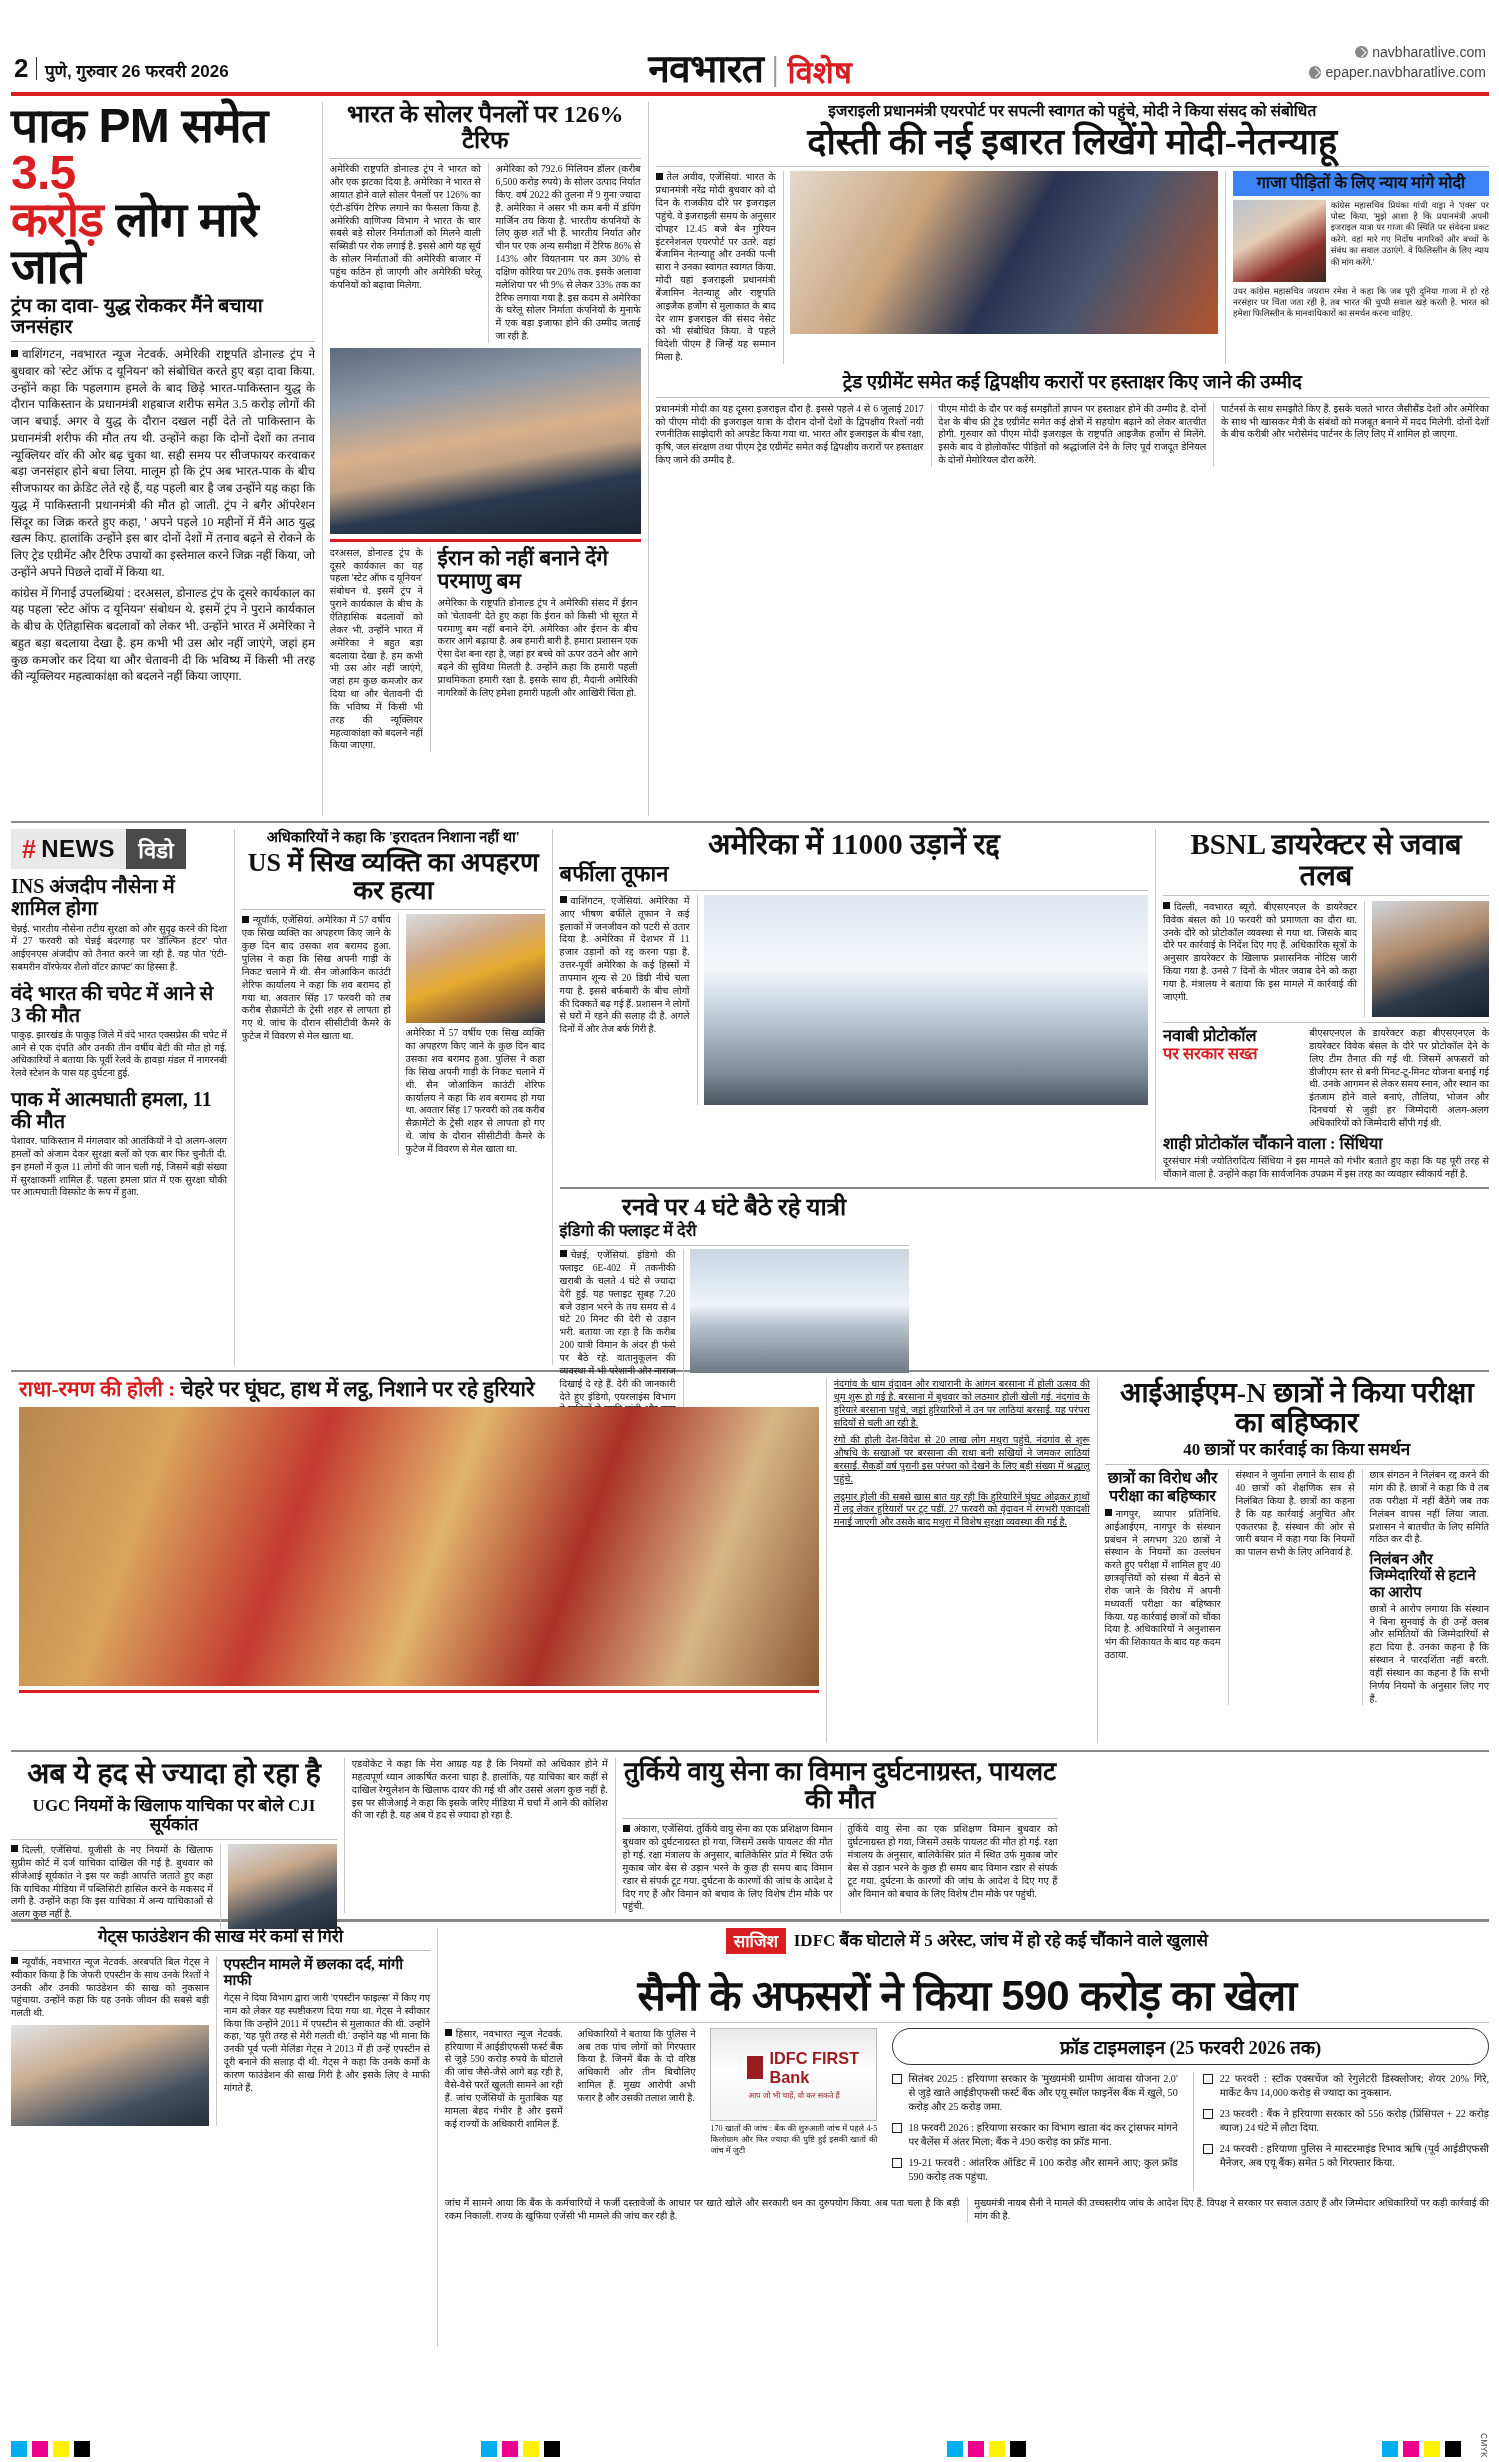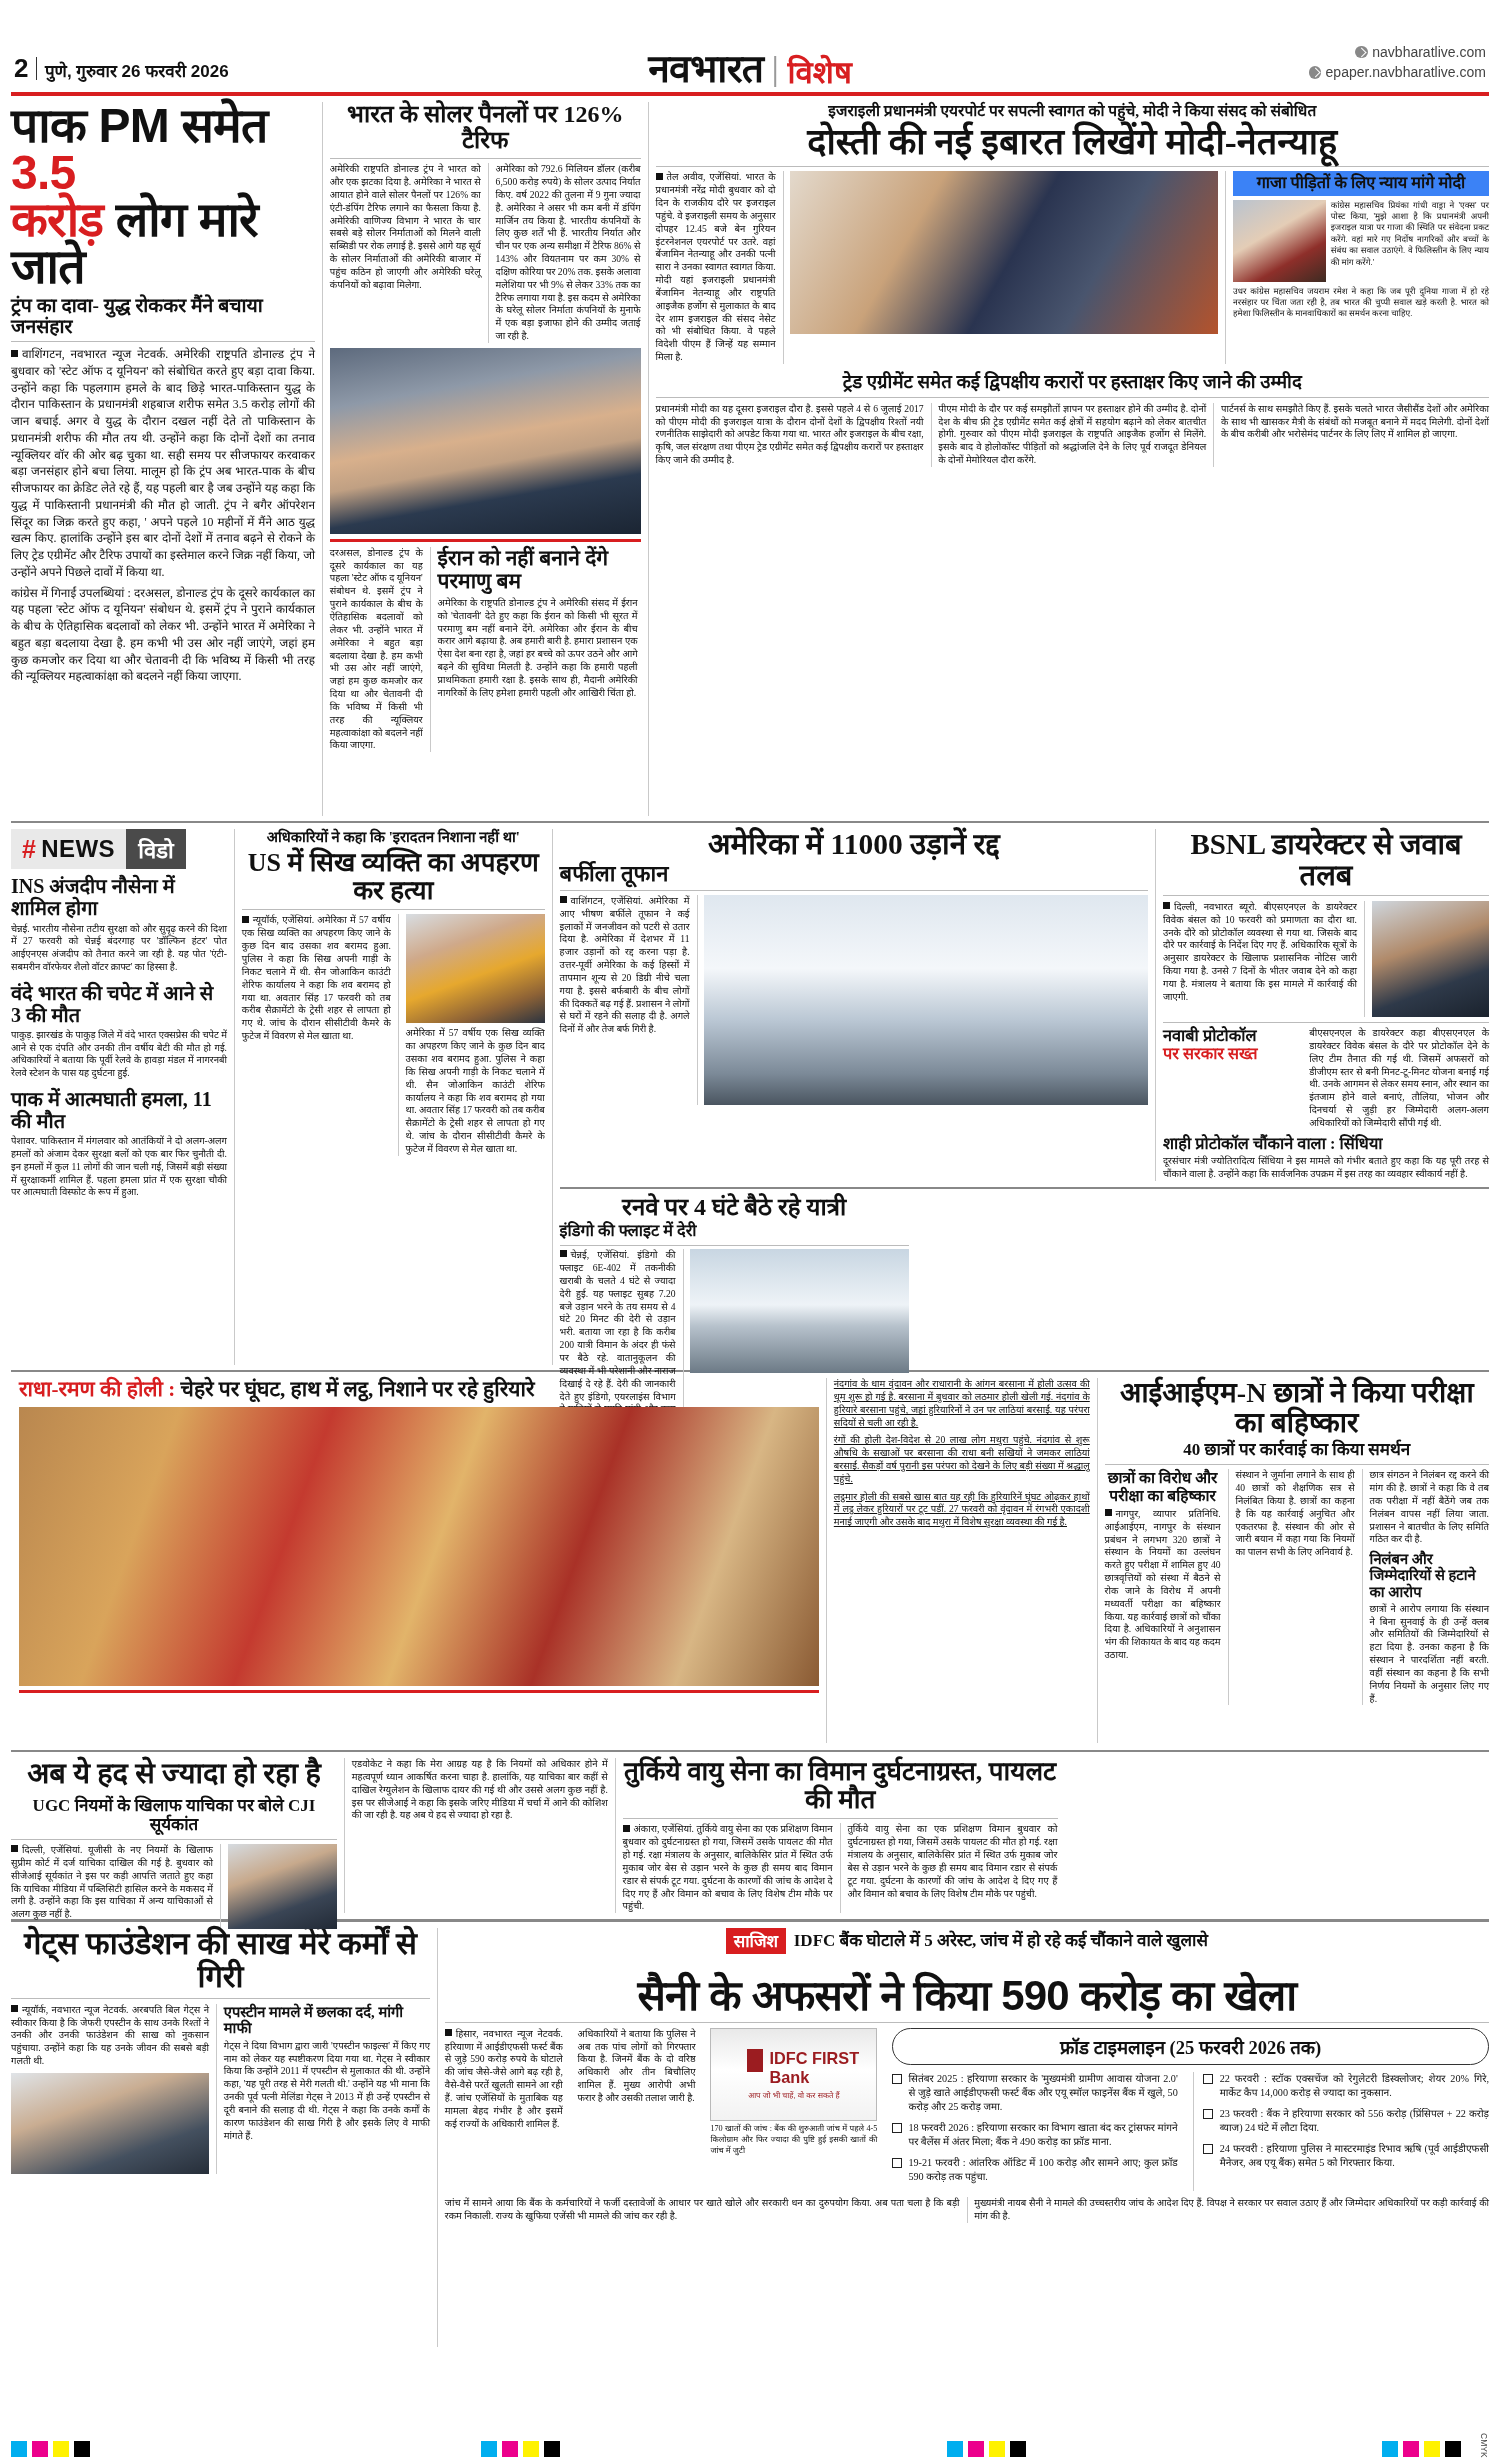--- a/index.html
+++ b/index.html
@@ -423,21 +423,21 @@
         <div class="body-txt xs" style="width:210px;">तुर्किये वायु सेना का एक प्रशिक्षण विमान बुधवार को दुर्घटनाग्रस्त हो गया, जिसमें उसके पायलट की मौत हो गई. रक्षा मंत्रालय के अनुसार, बालिकेसिर प्रांत में स्थित उर्फ मुकाब जोर बेस से उड़ान भरने के कुछ ही समय बाद विमान रडार से संपर्क टूट गया. दुर्घटना के कारणों की जांच के आदेश दे दिए गए हैं और विमान को बचाव के लिए विशेष टीम मौके पर पहुंची.</div>
       </div>
     </div>
   </div>
 
   <div class="rule-gray" style="margin:6.2px 0;"></div>
 
   <div class="flexrow" style="height:419px;">
 
     <div style="width:419px;flex:none;">
-      <div class="hl-lg" style="text-align:center;font-size:31px;">गेट्स फाउंडेशन की साख मेरे कर्मों से गिरी</div>
+      <div class="hl-lg" style="text-align:center;font-size:17px;">गेट्स फाउंडेशन की साख मेरे कर्मों से गिरी</div>
       <div class="rule-thin" style="margin:4.7px 0;"></div>
       <div class="flexrow">
         <div style="width:198px;">
           <div class="body-txt xs">
             <span class="bullet-sq"></span><span class="dateline">न्यूयॉर्क, नवभारत न्यूज नेटवर्क.</span>
             <span>अरबपति बिल गेट्स ने स्वीकार किया है कि जेफरी एपस्टीन के साथ उनके रिश्तों ने उनकी और उनकी फाउंडेशन की साख को नुकसान पहुंचाया. उन्होंने कहा कि यह उनके जीवन की सबसे बड़ी गलती थी.</span>
           </div>
           <div class="photo ph-man3" style="width:100%;height:101px;margin-top:4.7px;"></div>
         </div>
         <div class="vline"></div>
@@ -463,21 +463,21 @@
         <div style="width:118px;flex:none;" class="body-txt xs">
           <span class="bullet-sq"></span><span class="dateline">हिसार, नवभारत न्यूज नेटवर्क.</span>
           <span>हरियाणा में आईडीएफसी फर्स्ट बैंक से जुड़े 590 करोड़ रुपये के घोटाले की जांच जैसे-जैसे आगे बढ़ रही है, वैसे-वैसे परतें खुलती सामने आ रही हैं. जांच एजेंसियों के मुताबिक यह मामला बेहद गंभीर है और इसमें कई राज्यों के अधिकारी शामिल हैं.</span>
         </div>
         <div class="vline"></div>
         <div style="width:118px;flex:none;" class="body-txt xs">अधिकारियों ने बताया कि पुलिस ने अब तक पांच लोगों को गिरफ्तार किया है. जिनमें बैंक के दो वरिष्ठ अधिकारी और तीन बिचौलिए शामिल हैं. मुख्य आरोपी अभी फरार है और उसकी तलाश जारी है.</div>
         <div class="vline"></div>
 
         <div style="width:167px;flex:none;">
           <div class="photo ph-bank boxborder" style="width:100%;height:93px;display:flex;align-items:center;justify-content:center;flex-direction:column;gap:3.1px;">
-            <div style="display:flex;align-items:flex-start;gap:6.2px;padding-left:36px;">
+            <div style="display:flex;align-items:center;gap:6.2px;padding-left:36px;">
               <span style="display:inline-block;width:20px;height:23px;background:#9b1c20;"></span>
               <span style="font-family:'Liberation Sans',sans-serif;font-weight:900;font-size:16.3px;color:#9b1c20;">IDFC FIRST Bank</span>
             </div>
             <span style="font-size:7.8px;color:#9b1c20;font-family:'Liberation Sans',sans-serif;">आप जो भी चाहें, वो कर सकते हैं</span>
           </div>
           <div class="body-txt xs" style="font-size:8.2px;margin-top:3.1px;">170 खातों की जांच : बैंक की शुरुआती जांच में पहले 4-5 किलोग्राम और फिर ज्यादा की पुष्टि हुई इसकी खातों की जांच में जुटी</div>
         </div>
         <div class="vline"></div>
 
         <div style="flex:1;">

